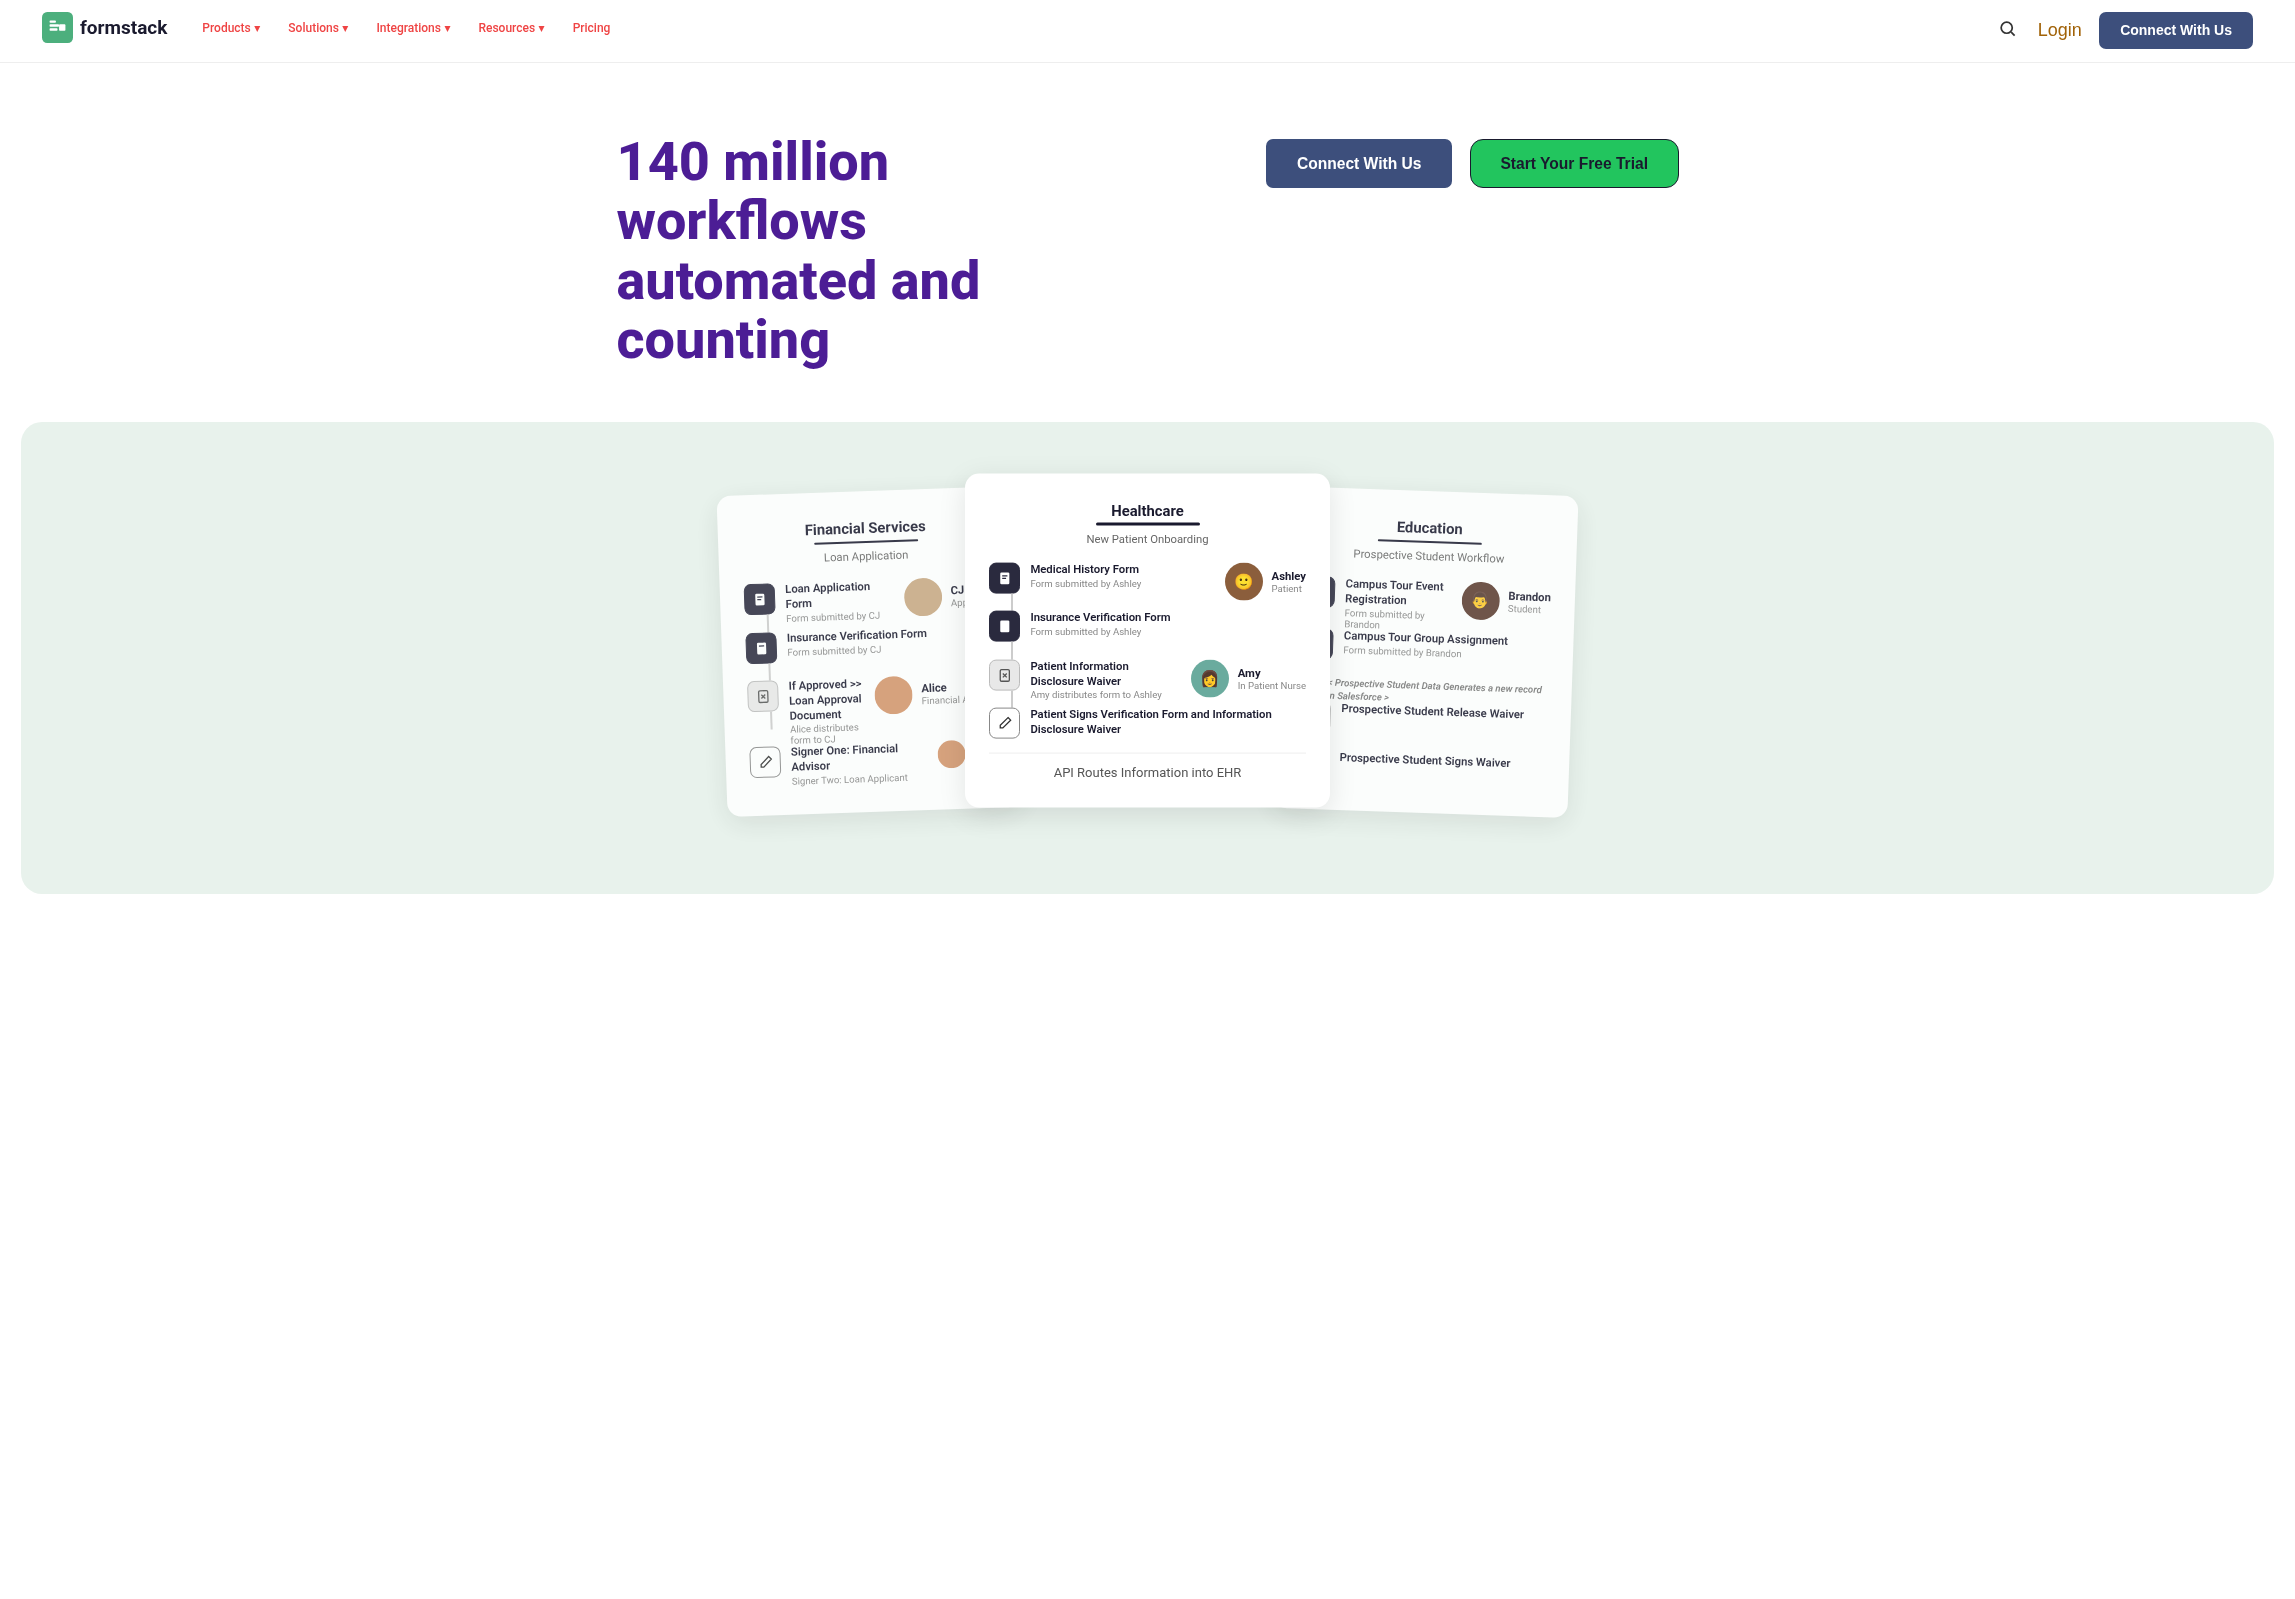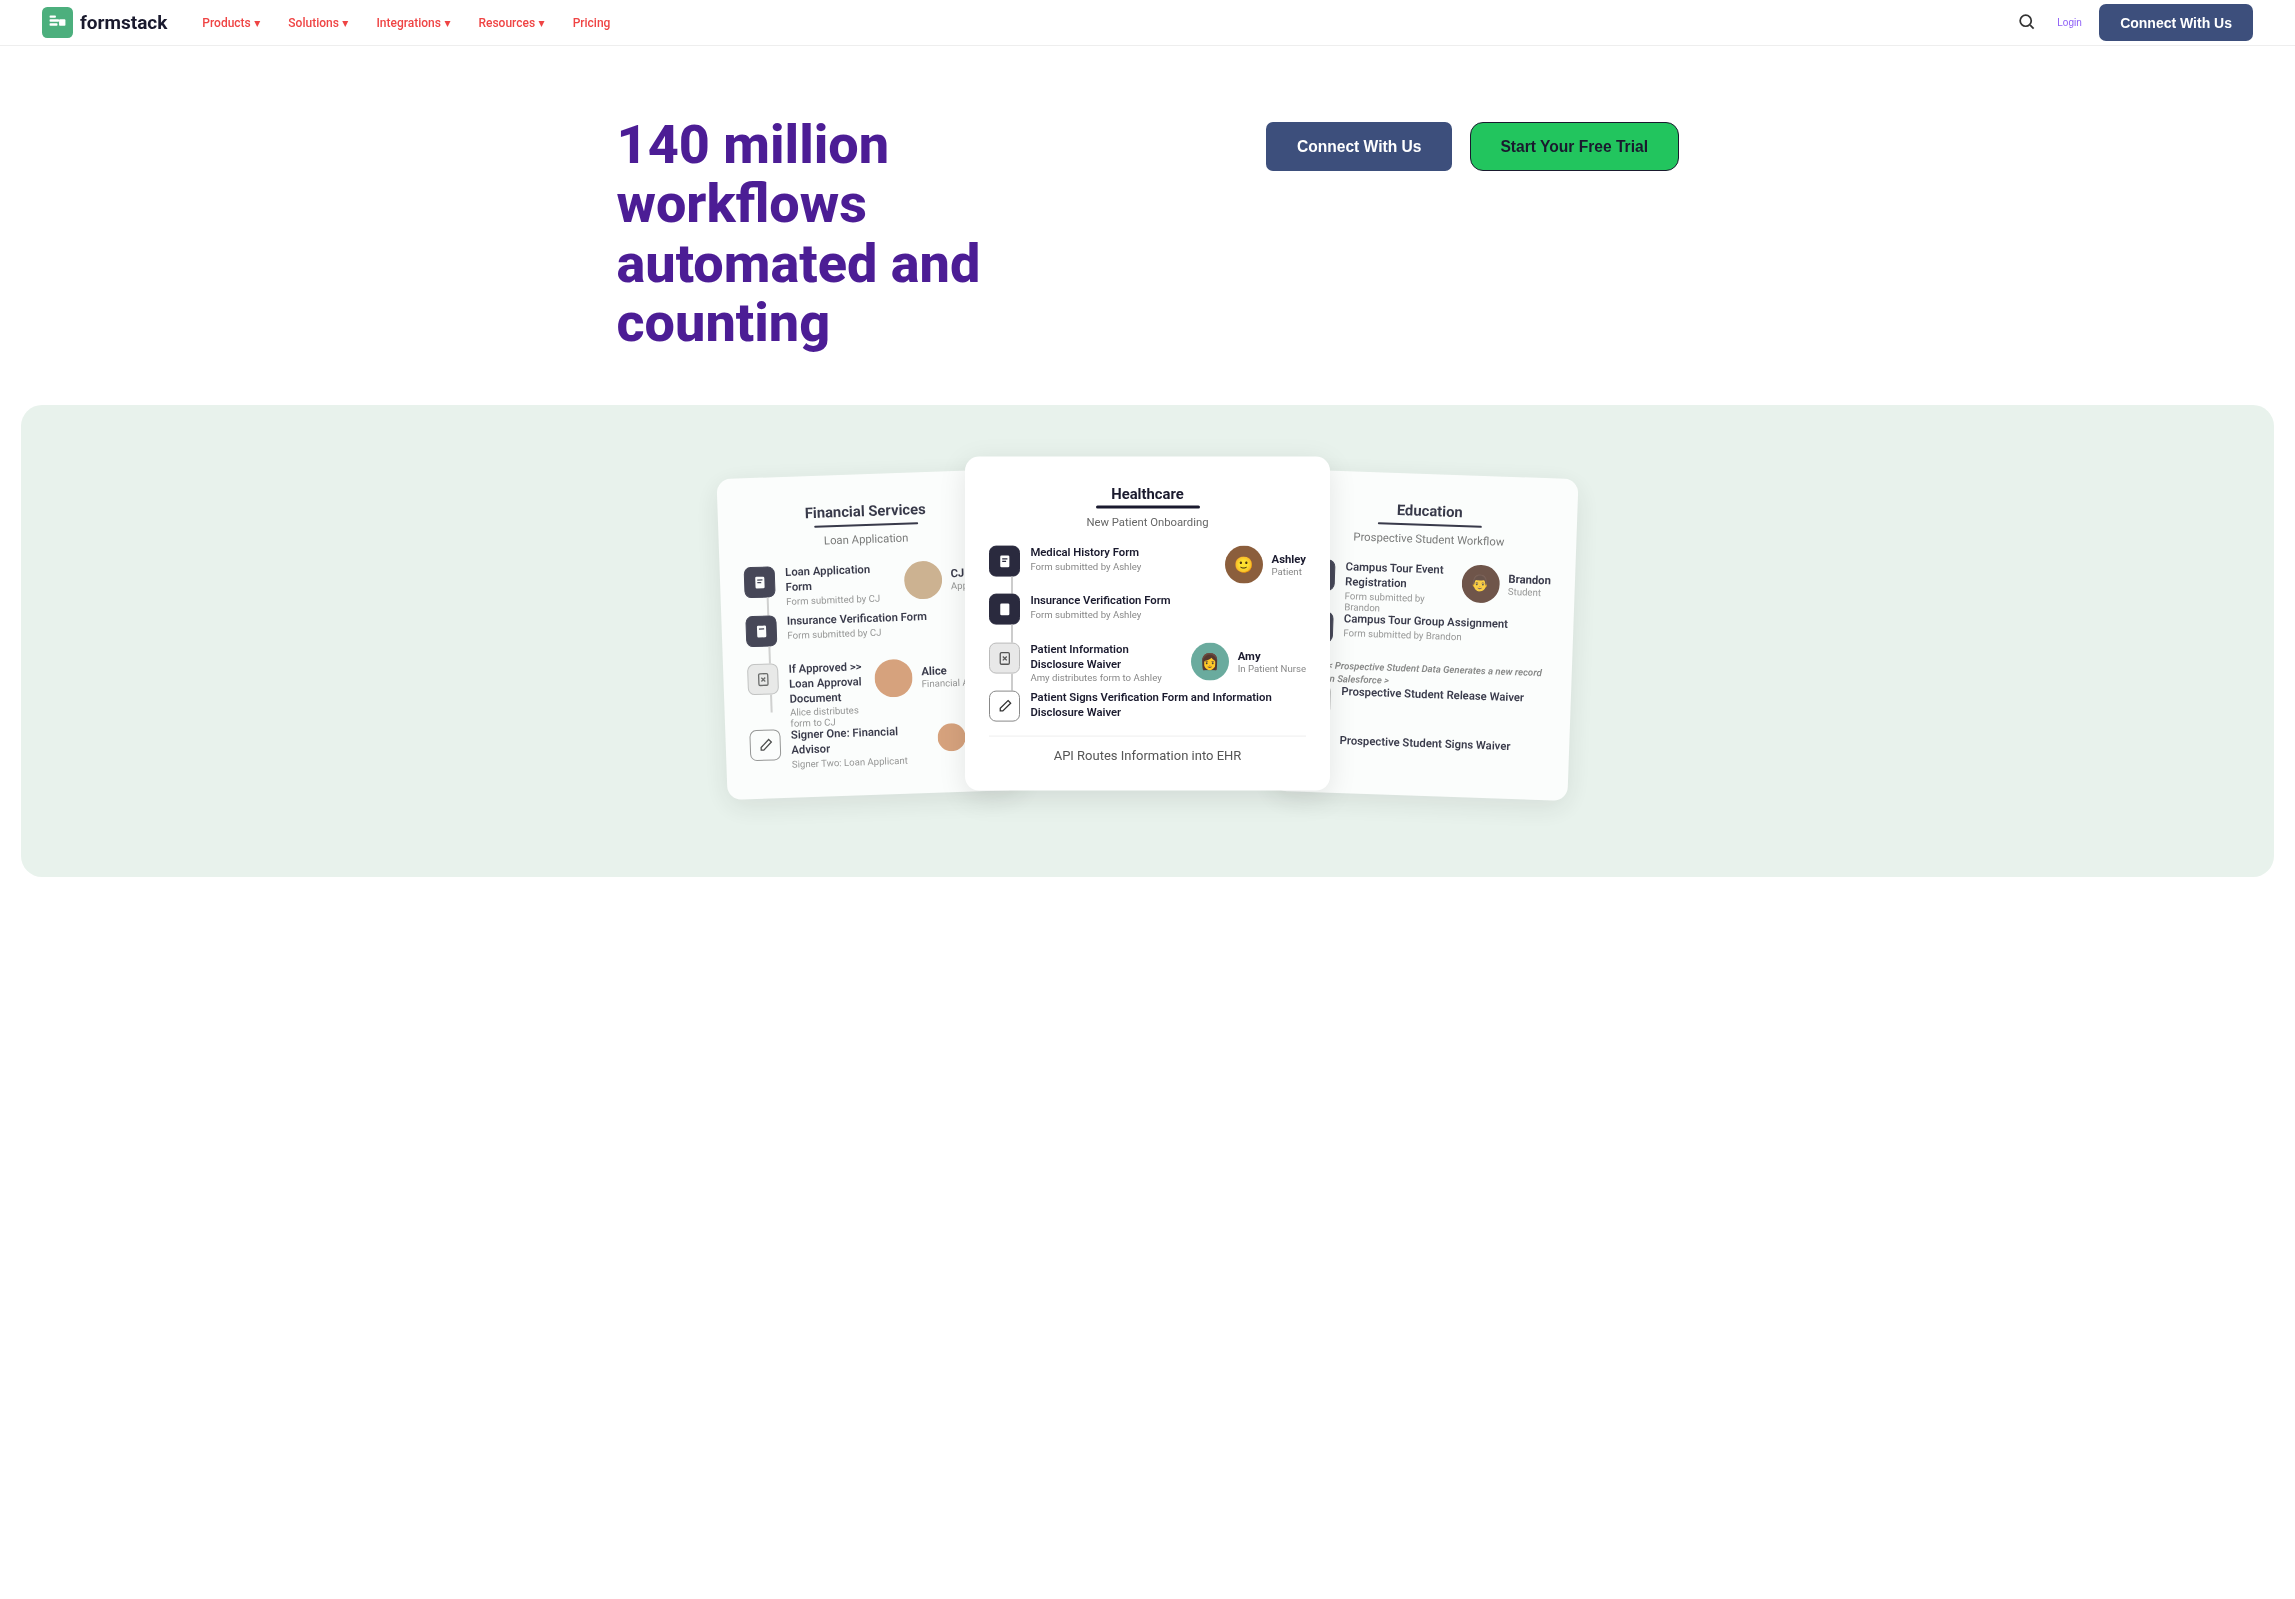--- a/index.html
+++ b/index.html
@@ -1,39 +1,39 @@
 <!DOCTYPE html>
 <html style="font-size:14px"><head>
   <meta charset="utf-8">
   <style>
     * { margin: 0; padding: 0; box-sizing: border-box; }
     body { font-family: -apple-system, BlinkMacSystemFont, 'Segoe UI', Roboto, sans-serif; background: #fff; overflow-x: hidden; }
 
     
     nav {
-      display: flex; align-items: center; justify-content: space-between;
-      padding: 4px 42px; height: 46px; border-bottom: 0.9px solid #eee;
+      display: flex; align-items: flex-start; justify-content: space-between;
+      padding: 12px 42px; height: 63px; border-bottom: 0.9px solid #eee;
       position: sticky; top: 0; background: #fff; z-index: 100;
     }
     .nav-left { display: flex; align-items: center; gap: 35px; }
     .logo { display: flex; align-items: center; gap: 7px; text-decoration: none; }
     .logo-icon {
       width: 31px; height: 31px; background: #4caf7d;
       border-radius: 5.2px; display: flex; align-items: center; justify-content: center;
     }
     .logo-icon svg { width: 19px; height: 19px; fill: #fff; }
     .logo-text { font-size: 19px; font-weight: 700; color: #1a1a2e; }
     .nav-links { display: flex; gap: 28px; }
     .nav-link {
       font-size: 12px; color: #ef4444; text-decoration: none; cursor: pointer;
       display: flex; align-items: center; gap: 3.5px; font-weight: 500;
     }
     .nav-right { display: flex; align-items: center; gap: 17.4px; }
     .search-btn { background: none; border: none; cursor: pointer; padding: 3.5px; }
-    .login-btn { background: none; border: none; font-size: 10px; font-weight: 500; cursor: pointer; color: #8b5cf6; }
+    .login-btn { background: none; border: none; font-size: 18px; font-weight: 500; cursor: pointer; color: #a16207; }
     .connect-btn-nav {
       background: #3d4f7c; color: #fff; border: none; border-radius: 7px;
       padding: 10.4px 21px; font-size: 14px; font-weight: 600; cursor: pointer;
     }
 
     
     .hero {
       display: flex; align-items: flex-start; justify-content: space-between;
       padding: 69px 42px 52px 42px; max-width: 1146px; margin: 0 auto;
     }

